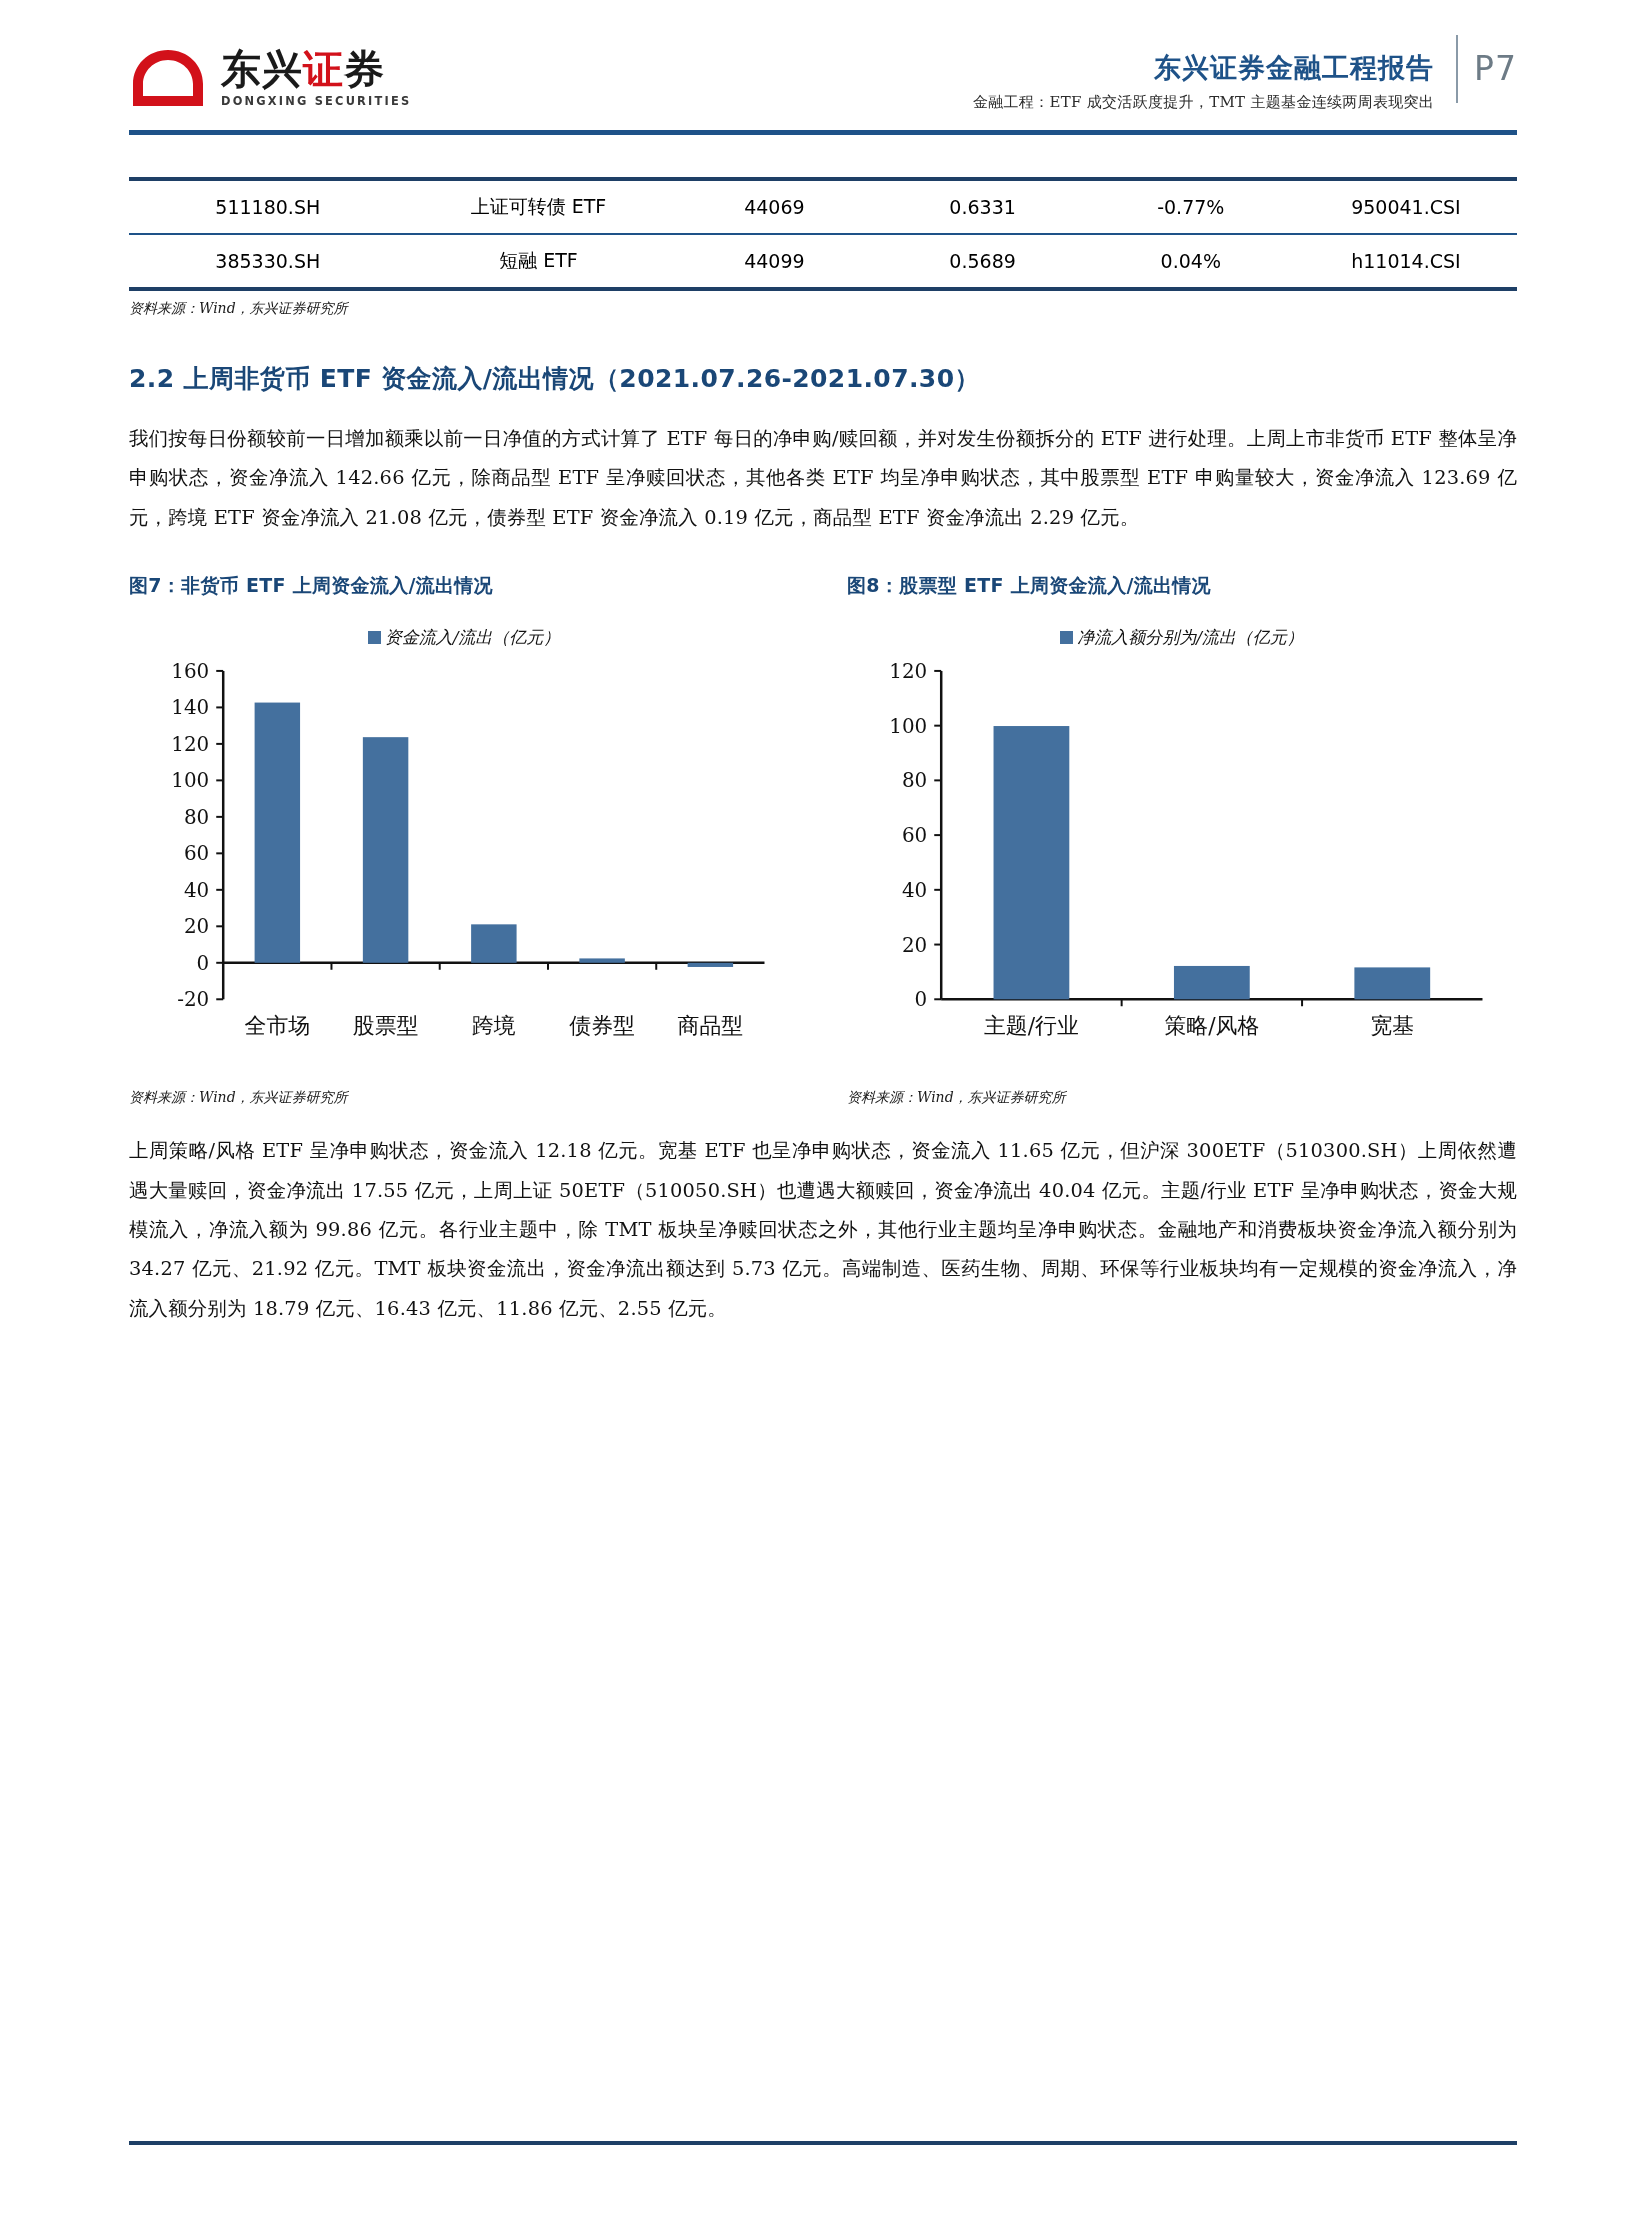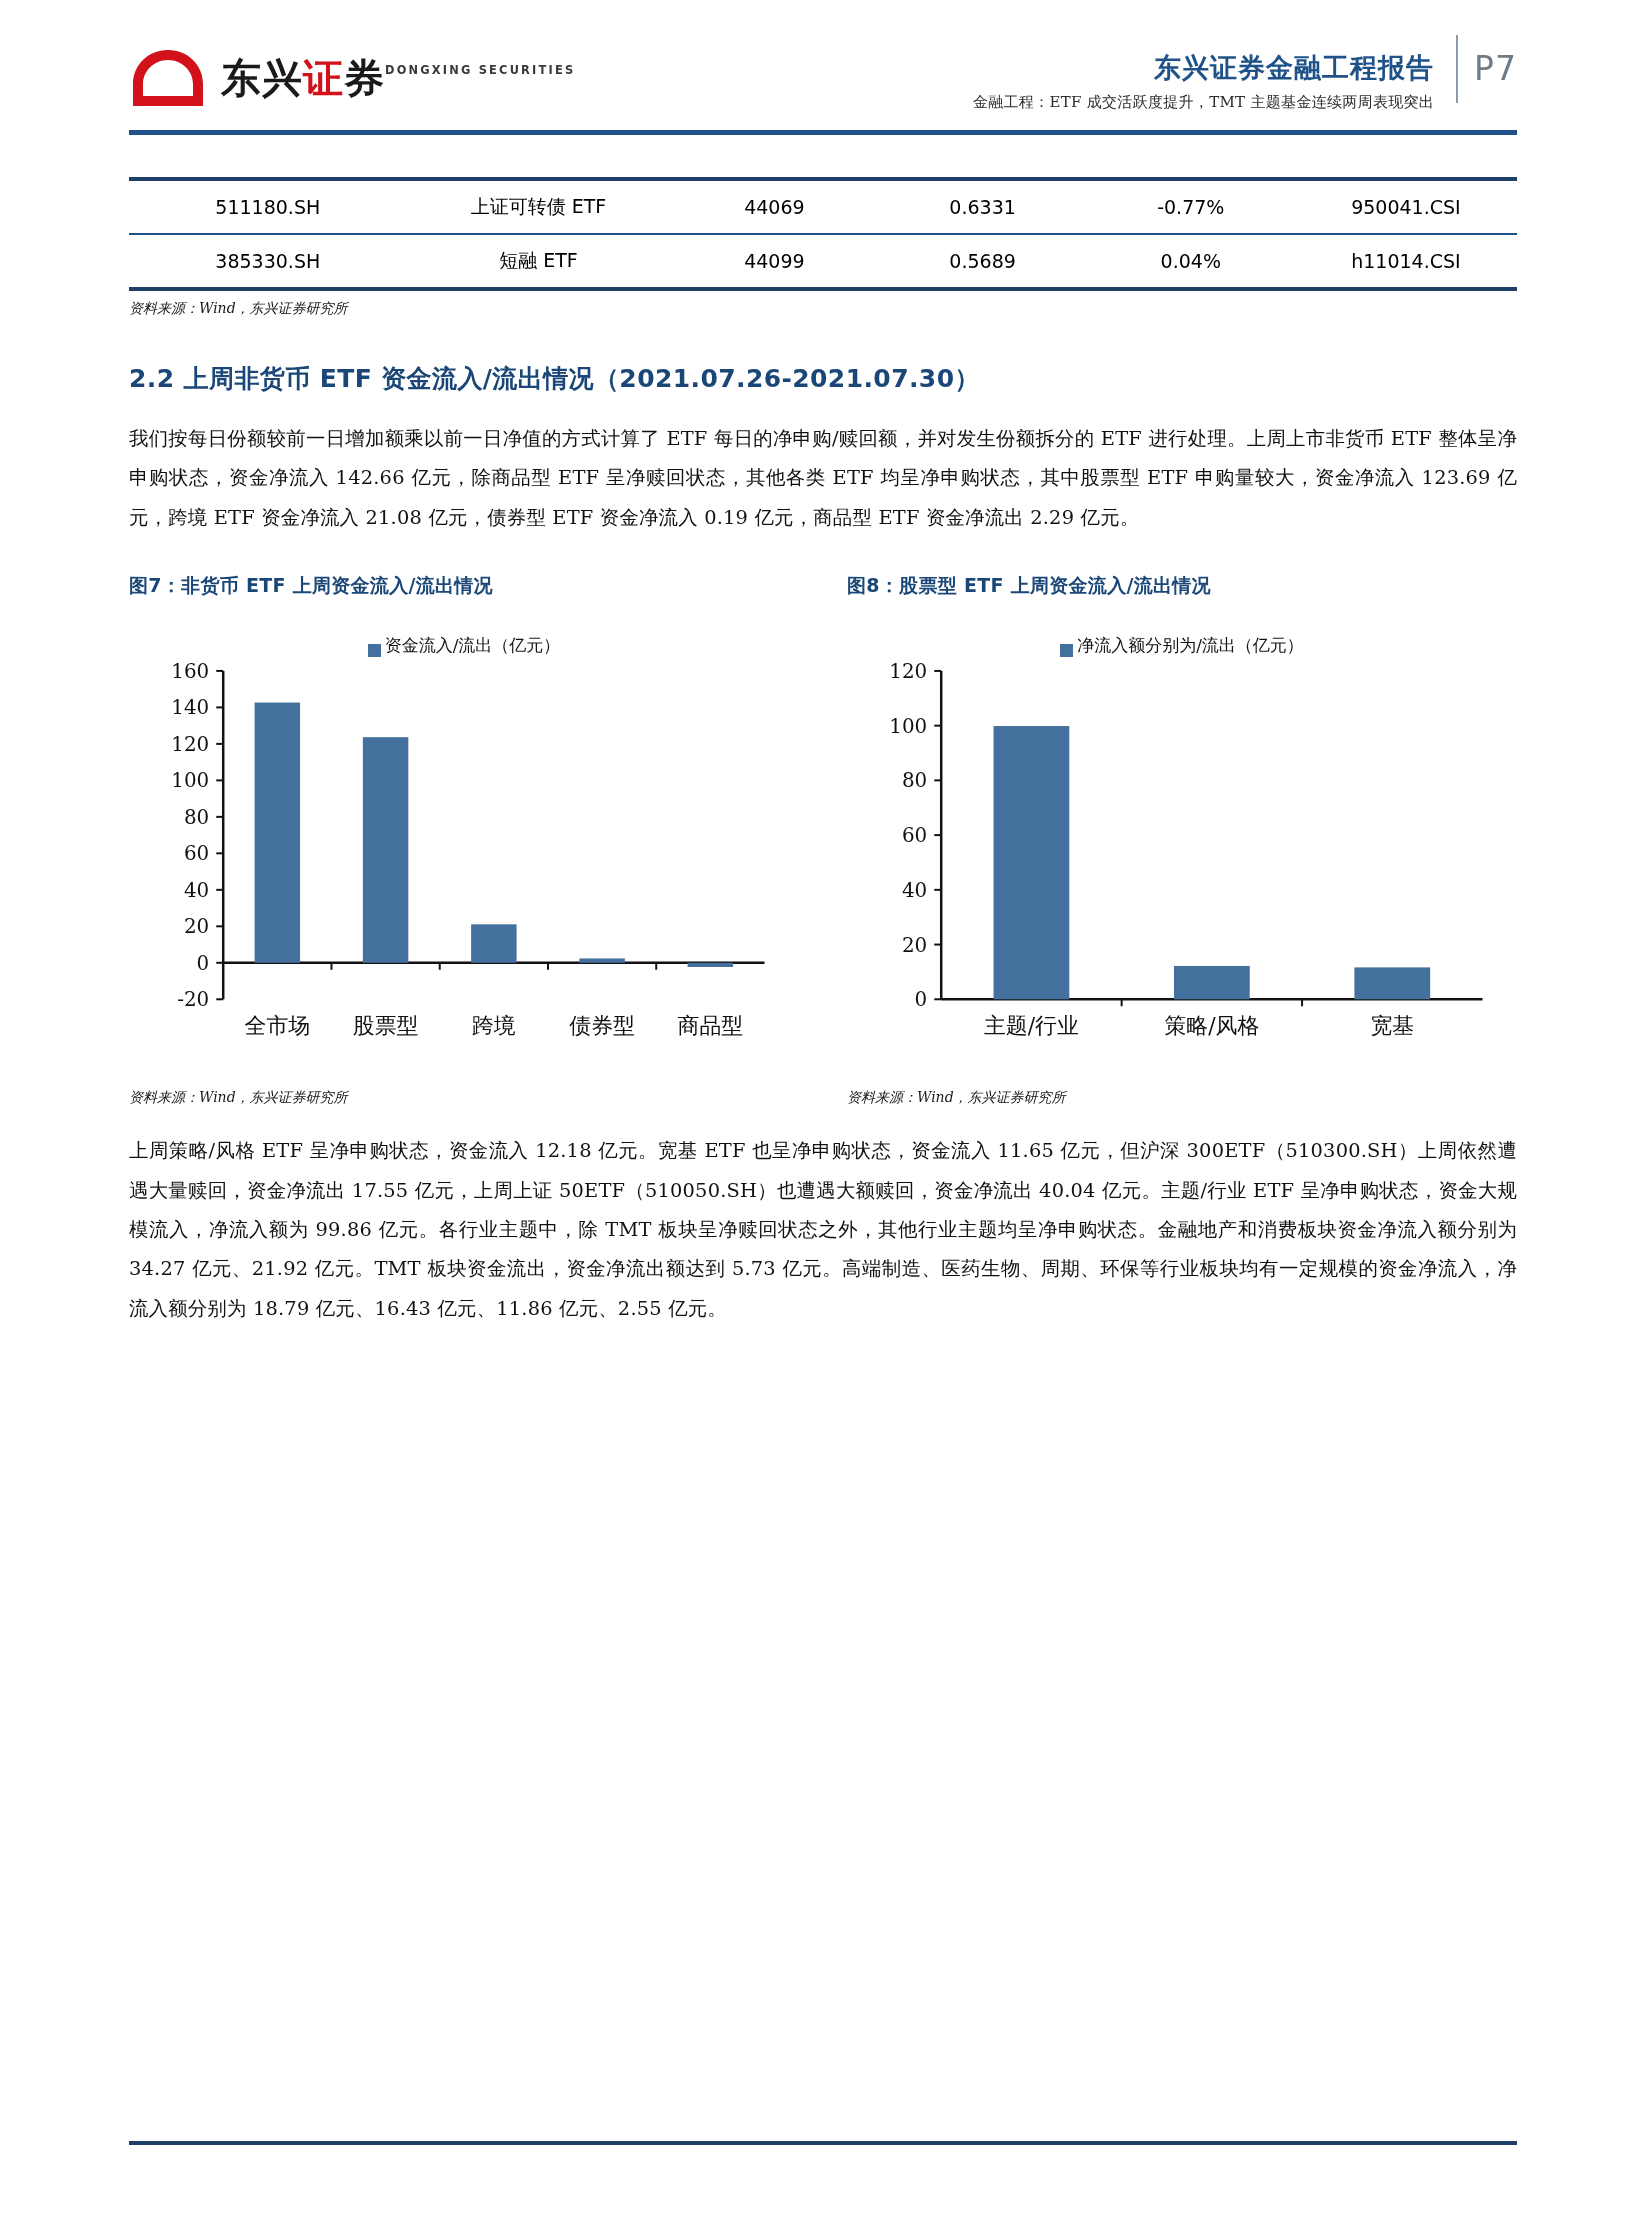--- a/index.html
+++ b/index.html
@@ -30,21 +30,21 @@
     height: 114px;
     padding-top: 82px;
   }
   .brand {
     display: flex;
     align-items: center;
     gap: 14px;
     padding-bottom: 4px;
   }
   .brand-mark { width: 78px; height: 64px; display:block; }
-  .brand-text { display: flex; flex-direction: row; line-height: 1; }
+  .brand-text { display: flex; flex-direction: column; line-height: 1; }
   .brand-cn {
     font-family: "DejaVu Sans", "Liberation Sans", sans-serif;
     font-size: 40px;
     font-weight: 700;
     letter-spacing: 1px;
     color: #1a1a1a;
   }
   .brand-cn .dot { color: #d2111a; }
   .brand-en {
     font-size: 11.4px;
@@ -164,26 +164,27 @@
     letter-spacing: 0.3px;
   }
   .chart-box {
     margin-top: 18px;
     height: 458px;
     position: relative;
   }
   .legend {
     display: flex;
     justify-content: center;
-    align-items: flex-end;
+    align-items: center;
     gap: 4px;
     font-family: "DejaVu Serif", "Liberation Serif", serif;
     font-size: 17px;
     color: #111;
     height: 40px;
+    font-style: italic;
   }
   .legend-swatch {
     width: 13px; height: 13px;
     background: #44709e;
     display: inline-block;
   }
   .plot { position: relative; width: 100%; height: 398px; }
   .fig-src {
     font-family: "DejaVu Serif", "Liberation Serif", serif;
     font-style: italic;

